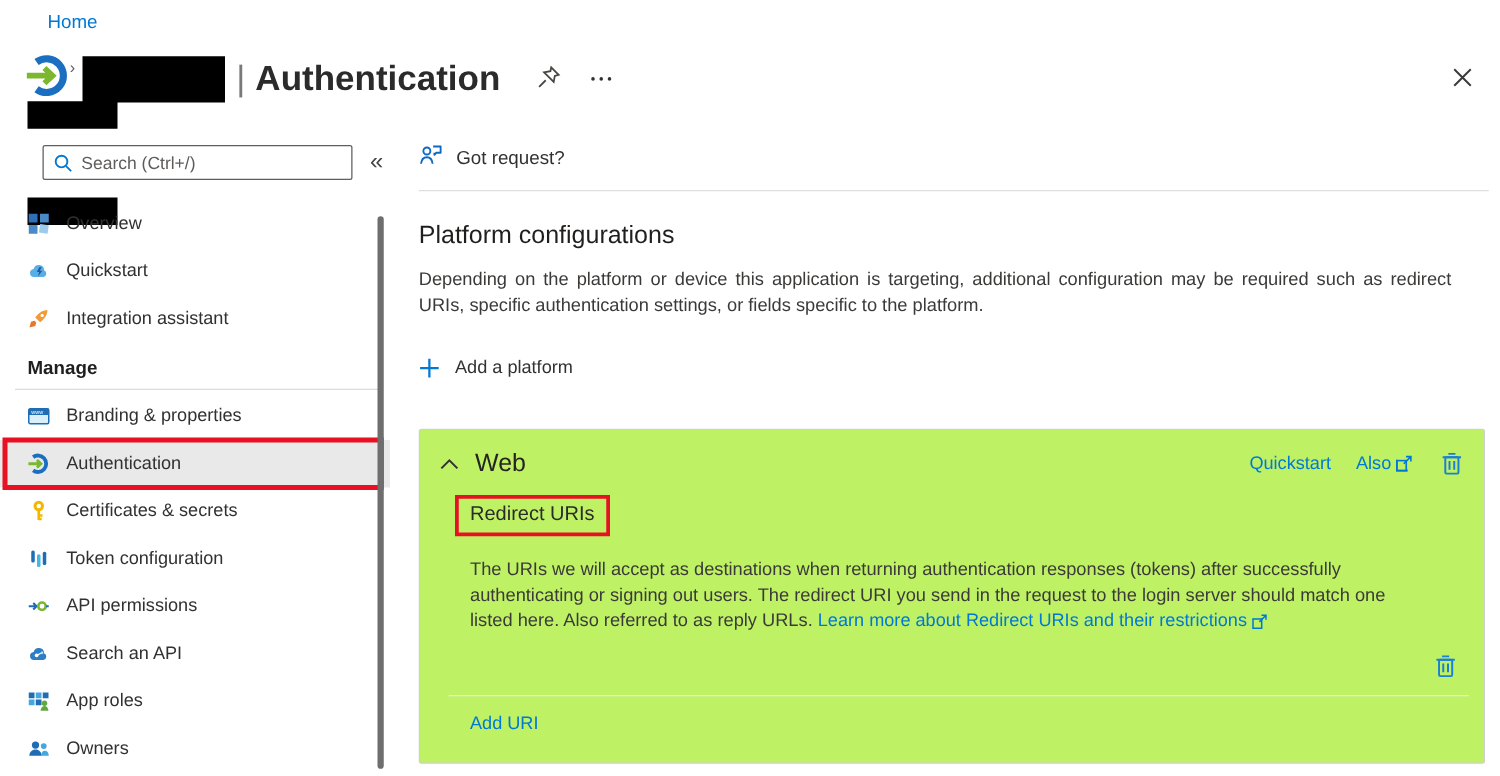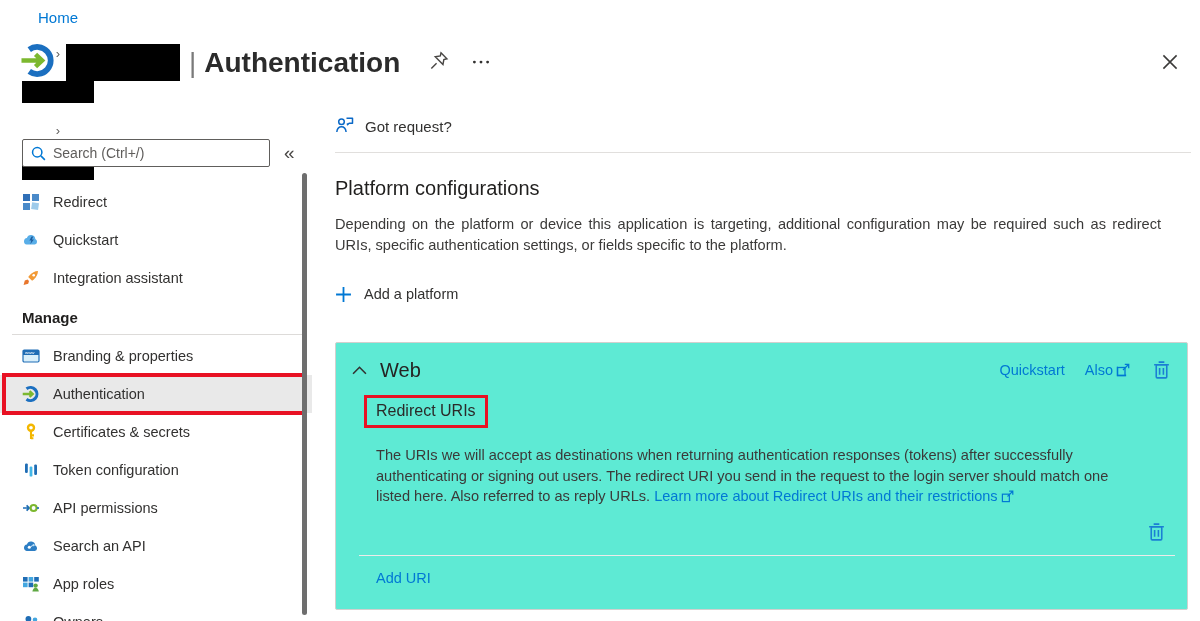--- a/index.html
+++ b/index.html
@@ -17,21 +17,21 @@
   .titlebar { position:absolute; left:20px; top:42px; display:flex; align-items:center; }
   .redact-title { width:114px; height:37px; margin-left:9px; }
   .page-title { font-size:28px; font-weight:600; margin-left:9px; color:#2b2b2b; white-space:nowrap; }
   .title-sep { color:#7a7a7a; font-weight:300; margin-right:8px; }
   .title-tools { display:flex; align-items:center; gap:16px; margin-left:26px; }
   .icon-btn { background:none; border:none; cursor:pointer; padding:2px; display:flex; align-items:center; }
   .close-btn { position:absolute; right:16px; top:48px; }
 
   
   .sidebar { position:absolute; left:0; top:106px; width:312px; padding-top:10px; }
-  .search-row { display:flex; padding-left:22px;margin-top:23px; }
+  .search-row { display:flex; padding-left:34px; }
   .search-wrap { position:relative; }
   .search-wrap svg { position:absolute; left:8px; top:6px; }
   .search-input { width:248px; height:28px; border:1px solid #605e5c; border-radius:2px;
      padding:0 6px 0 30px; font-size:14px; font-family:"Liberation Sans",sans-serif; color:#323130; outline:none;}
   .search-input::placeholder { color:#5f5d5b; }
   .collapse-btn { margin-left:14px; font-size:19px; color:#484644; background:none; border:none; cursor:pointer; }
   .nav { margin-top:16px; }
   .nav-item { height:38px; display:flex; align-items:center; padding-left:22px; gap:13px; font-size:14.5px; cursor:pointer; }
   .nav-item .nav-icon { width:18px; height:18px; display:flex; align-items:center; justify-content:center; flex:0 0 18px; }
   .section-label { font-size:15px; font-weight:700; color:#201f1e; padding:12px 0 8px 22px; }
@@ -44,21 +44,21 @@
 
   
   .main { position:absolute; left:335px; top:112px; width:856px; }
   .feedback-row { display:flex; align-items:center; gap:10px; height:28px; font-size:15px; cursor:pointer; }
   .main-divider { border-top:1px solid #e1dfdd; margin-top:12px; }
   .section-title { font-size:20px; font-weight:400; color:#201f1e; margin-top:24px; }
   .section-desc { margin-top:14px; width:826px; font-size:14.6px; line-height:21px; text-align:justify; color:#3b3a39; }
   .add-platform { display:flex; align-items:flex-start; gap:12px; margin-top:30px; font-size:14.5px; cursor:pointer; width:max-content; }
 
   
-  .card { margin-top:36px; width:853px; height:268px; border:1px solid #d2d0ce; border-radius:2px; background:#5eead4; position:relative; }
+  .card { margin-top:36px; width:853px; height:268px; border:1px solid #d2d0ce; border-radius:2px; background:#bef264; position:relative; }
   .card-header { display:flex; align-items:center; padding:15px 14px 0 16px; }
   .card-title { font-size:20px; color:#252423; margin-left:13px; }
   .chev-btn { background:none; border:none; cursor:pointer; display:flex; }
   .card-links { margin-left:auto; display:flex; align-items:center; gap:20px; }
   .blue-link { color:#0078d4; font-size:14.5px; text-decoration:none; cursor:pointer; display:inline-flex; align-items:center; gap:3px; }
   .redirect-box { display:inline-block; margin:13px 0 8px 28px; border:3px solid #e81123; padding:4px 9px 5px 9px;
      font-size:16px; color:#2b2a29; }
   .card-desc { margin:9px 0 0 40px; width:734px; font-size:14.6px; line-height:20.5px; color:#3b3a39; }
   .uri-row { position:relative; height:44px; margin-top:4px; }
   .uri-row .icon-btn { position:absolute; right:19px; top:9px; }
@@ -128,21 +128,21 @@
   <div class="nav">
     <div class="nav-item">
       <span class="nav-icon">
         <svg width="18" height="18" viewBox="0 0 18 18">
           <rect x="1" y="1" width="7" height="7" fill="#2f6fb7"></rect>
           <rect x="10" y="1" width="7" height="7" fill="#4a8ac9"></rect>
           <rect x="1" y="10" width="7" height="7" fill="#4a8ac9"></rect>
           <rect x="9.6" y="9.6" width="7" height="7" fill="#9ecbeb" transform="rotate(8 13 13)"></rect>
         </svg>
       </span>
-      <span class="nav-label">Redirect</span>
+      <span class="nav-label">Overview</span>
     </div>
     <div class="nav-item">
       <span class="nav-icon">
         <svg width="18" height="18" viewBox="0 0 18 18">
           <path d="M4.6 13.6 a3.3 3.3 0 0 1 .3-6.5 4.3 4.3 0 0 1 8.4 1 2.9 2.9 0 0 1-.5 5.5 z" fill="#59aee8"></path>
           <path d="M9.6 5.6 7.4 9.6h1.9l-1 3.6 3.6-4.6H9.9l1.4-3z" fill="#1f5c9e"></path>
         </svg>
       </span>
       <span class="nav-label">Quickstart</span>
     </div>

